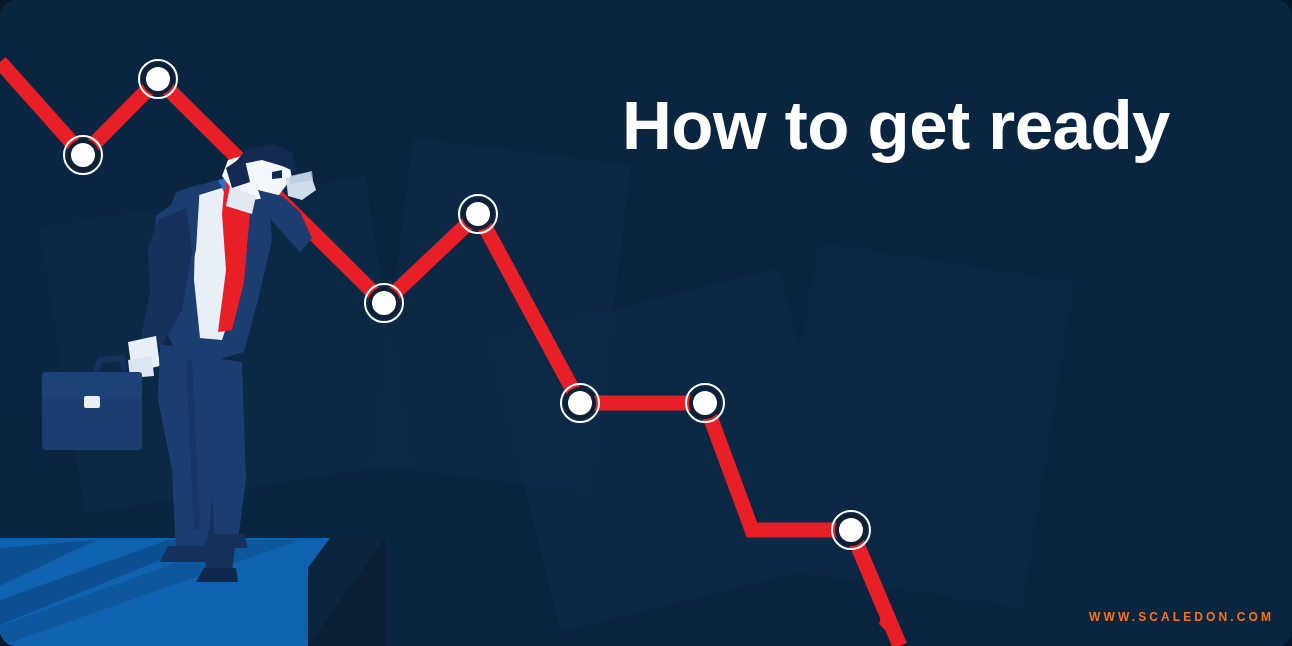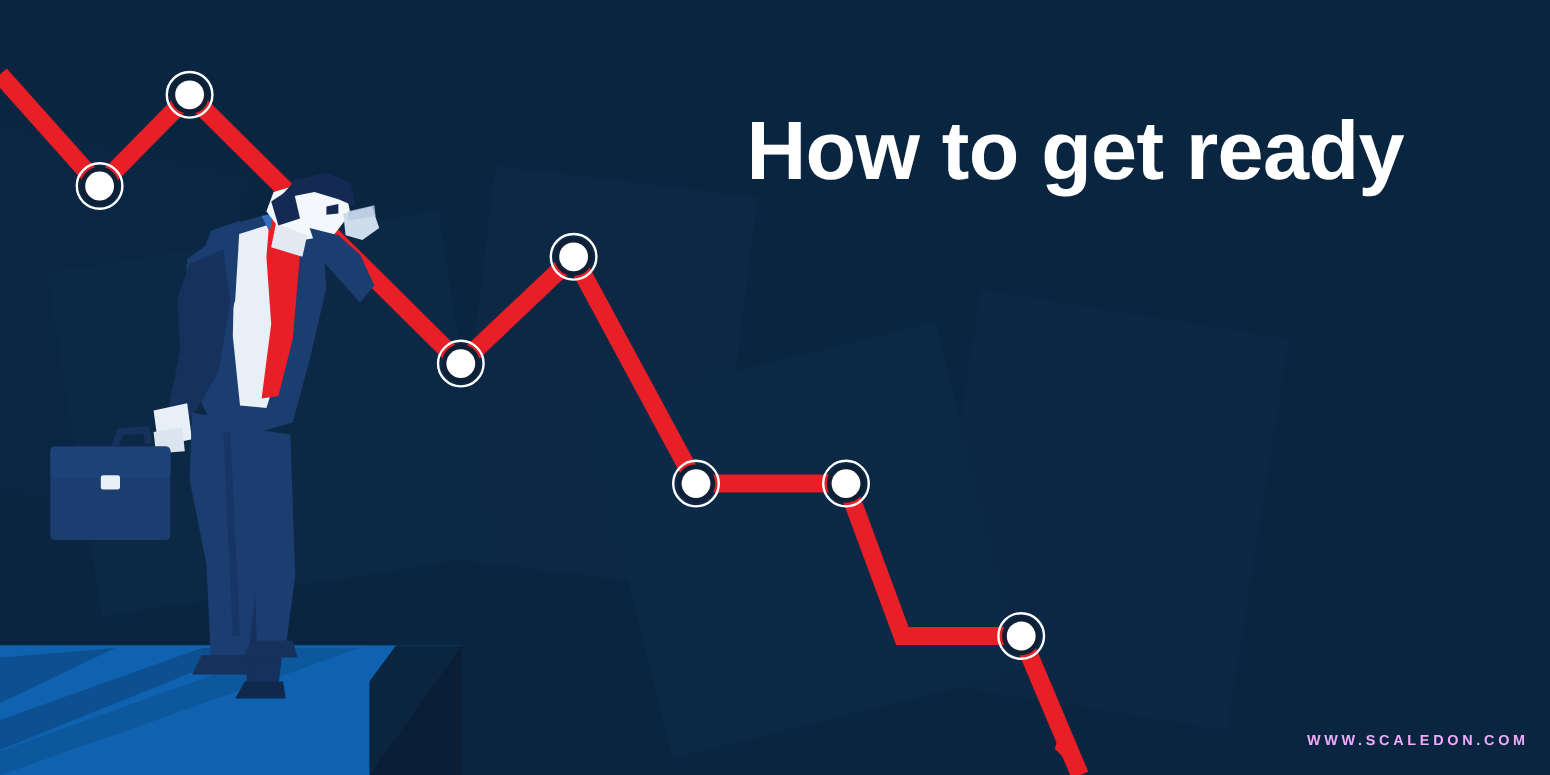--- a/index.html
+++ b/index.html
@@ -3,20 +3,21 @@
 <meta charset="utf-8">
 <title>Recession Banner</title>
 <style>
   html,body{margin:0;padding:0;background:#07182b;}
   #stage{
     position:relative;
     width:1292px;height:646px;
     overflow:hidden;
     background:#0a2540;
     font-family:"Liberation Sans","DejaVu Sans",sans-serif;
+    border-radius:16px;
   }
   #bg-svg,#art-svg{position:absolute;left:0;top:0;width:1292px;height:646px;}
   #bg-svg{z-index:1;}
   #art-svg{z-index:2;}
 
   .headline{
     position:absolute;
     z-index:5;
     left:622px;top:86px;
     width:600px;
@@ -27,21 +28,21 @@
     letter-spacing:-0.5px;
     white-space:nowrap;
   }
   .headline .l2{text-align:right;width:550px;}
   .headline .l1{text-align:left;width:550px;}
 
   .watermark{
     position:absolute;
     z-index:5;
     right:18px;bottom:22px;
-    color:#f0abfc;
+    color:#f97316;
     font-size:12px;
     font-weight:600;
     letter-spacing:3.1px;
   }
 </style>
 </head>
 <body>
 
 <div id="stage">
 

